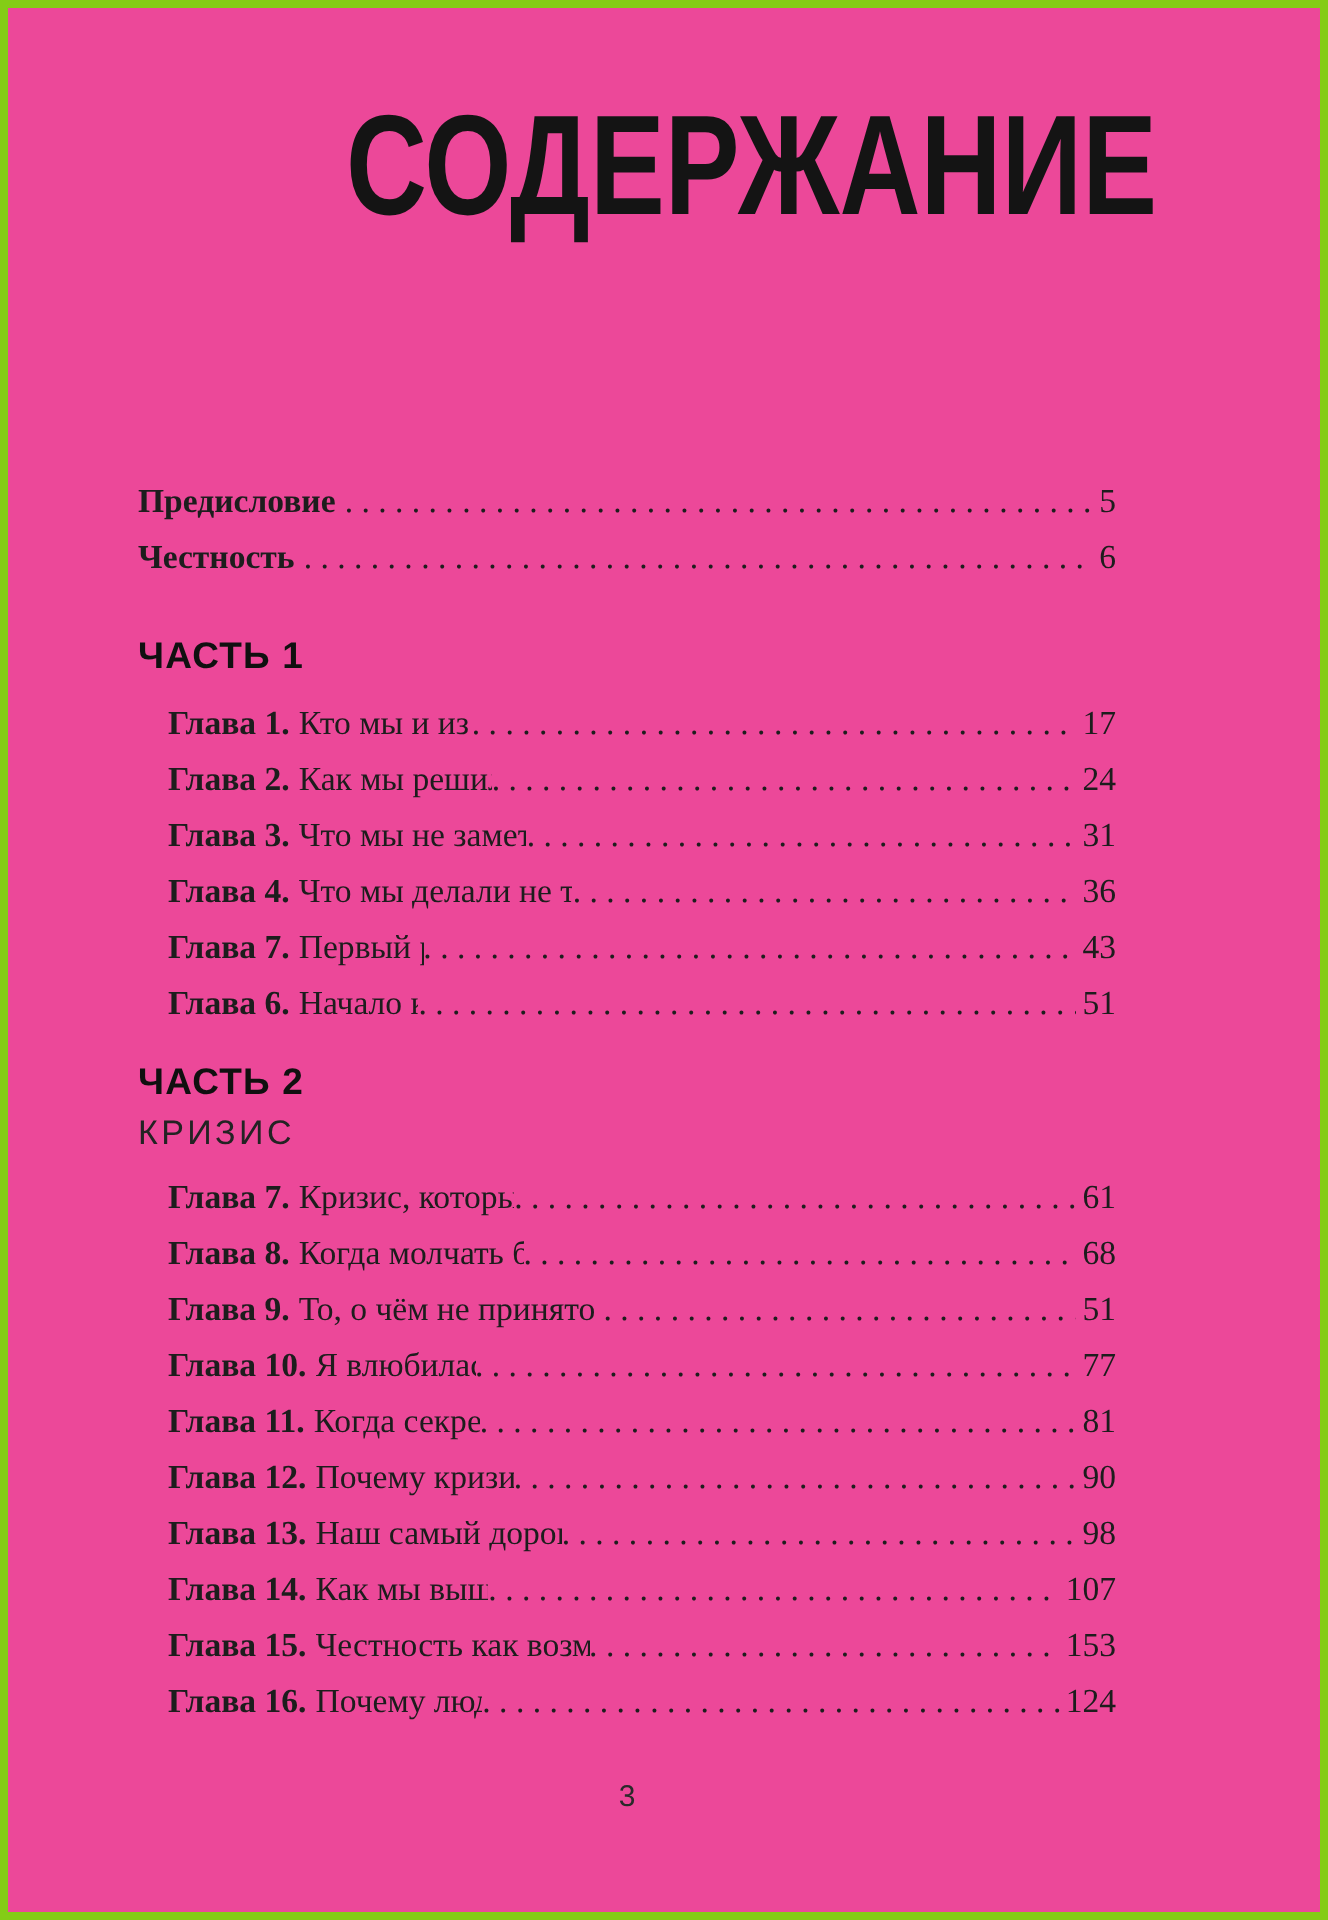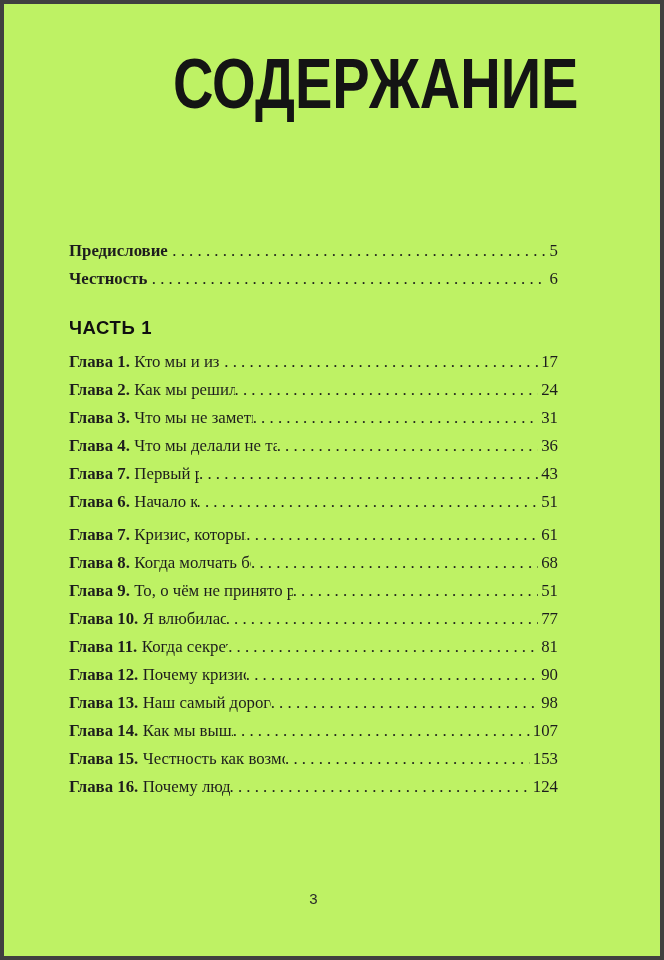--- a/index.html
+++ b/index.html
@@ -1,22 +1,22 @@
 <!DOCTYPE html>
 <html lang="ru"><head>
 <meta charset="utf-8">
 <style>
   html, body { margin: 0; padding: 0; background: #ffffff; }
   .page {
     position: relative;
     width: 664px;
     height: 960px;
     box-sizing: border-box;
-    background: #bef264;
-    border: 4px solid #404040;
+    background: #ec4899;
+    border: 4px solid #84cc16;
     overflow: hidden;
     font-family: "Liberation Serif", serif;
     color: #1b1b1b;
   }
   .toc-main-title {
     position: absolute;
     top: 44px;
     left: 169px;
     font-family: "Liberation Sans", sans-serif;
     font-weight: bold;
@@ -73,21 +73,21 @@
     line-height: 26px;
     color: #101010;
   }
   .part-head .part-subtitle-line {
     font-size: 17px;
     letter-spacing: 1.7px;
     line-height: 26px;
     color: #232323;
   }
   .part-head.second { margin-top: 12px; }
-  .entries { margin-top: 7px; }
+  .entries { margin-top: 7px; margin-left: 15px; }
   .entries.second { margin-top: 5px; }
   .folio {
     position: absolute;
     top: 886px;
     left: 65px;
     width: 489px;
     text-align: center;
     font-family: "Liberation Sans", sans-serif;
     font-size: 15px;
     color: #2a2a2a;
@@ -151,20 +151,24 @@
         <span class="toc-page">43</span>
       </div>
       <div class="toc-row">
         <span class="toc-label">Глава 6.</span>
         <span class="toc-title">Начало кризиса</span>
         <span class="toc-dots"></span>
         <span class="toc-page">51</span>
       </div>
     </div>
 
+    <div class="part-head second">
+      <div class="part-heading-line">ЧАСТЬ 2</div>
+      <div class="part-subtitle-line">КРИЗИС</div>
+    </div>
 
     <div class="entries second">
       <div class="toc-row">
         <span class="toc-label">Глава 7.</span>
         <span class="toc-title">Кризис, который мы не заметили</span>
         <span class="toc-dots"></span>
         <span class="toc-page">61</span>
       </div>
       <div class="toc-row">
         <span class="toc-label">Глава 8.</span>

